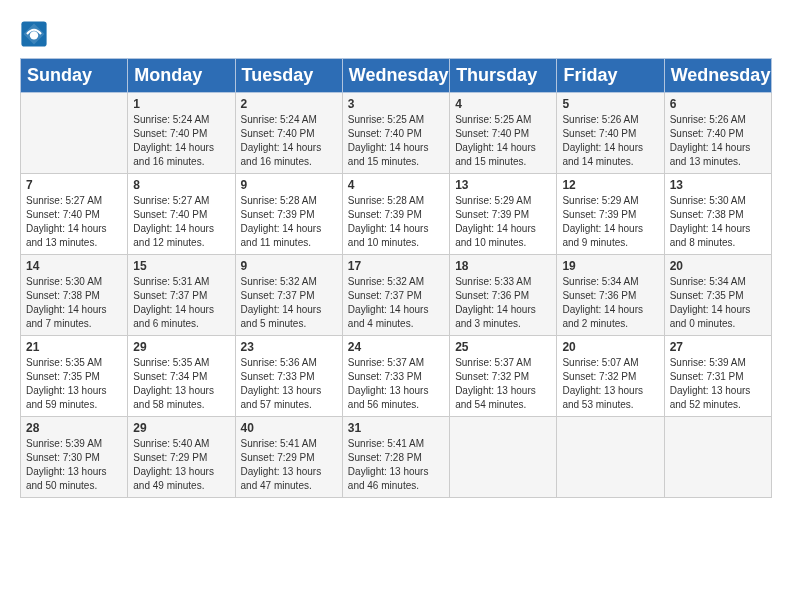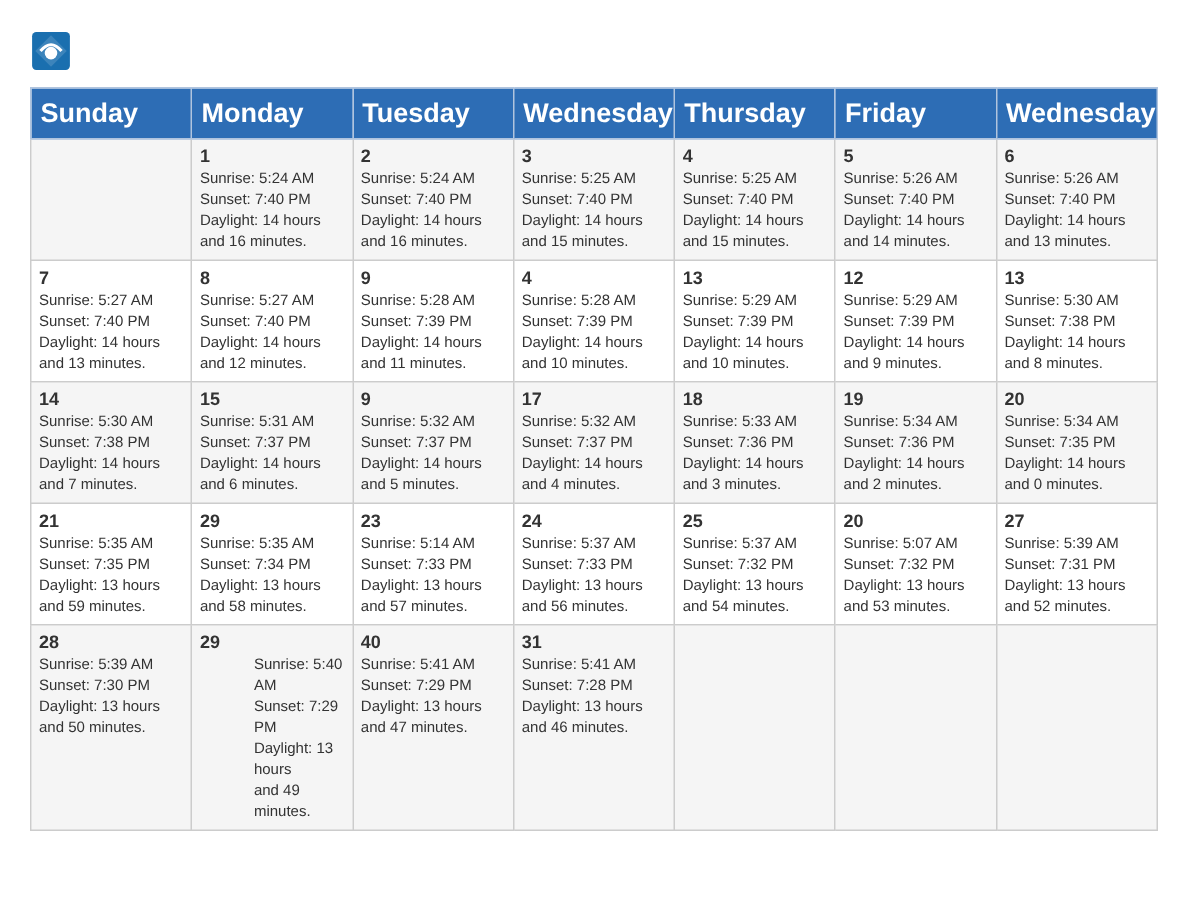--- a/index.html
+++ b/index.html
@@ -275,21 +275,21 @@
         </td>
         <td>
           <div class="day-number">29</div>
           <div class="day-info" style="white-space: pre-line;">Sunrise: 5:35 AM
 Sunset: 7:34 PM
 Daylight: 13 hours
 and 58 minutes.</div>
         </td>
         <td>
           <div class="day-number">23</div>
-          <div class="day-info" style="white-space: pre-line;">Sunrise: 5:14 AM
+          <div class="day-info" style="white-space: pre-line;">Sunrise: 5:36 AM
 Sunset: 7:33 PM
 Daylight: 13 hours
 and 57 minutes.</div>
         </td>
         <td>
           <div class="day-number">24</div>
           <div class="day-info" style="white-space: pre-line;">Sunrise: 5:37 AM
 Sunset: 7:33 PM
 Daylight: 13 hours
 and 56 minutes.</div>
@@ -319,21 +319,21 @@
       <tr>
         <td>
           <div class="day-number">28</div>
           <div class="day-info" style="white-space: pre-line;">Sunrise: 5:39 AM
 Sunset: 7:30 PM
 Daylight: 13 hours
 and 50 minutes.</div>
         </td>
         <td>
           <div class="day-number">29</div>
-          <div class="day-info" style="white-space: pre-line; margin-left: 36px;">Sunrise: 5:40 AM
+          <div class="day-info" style="white-space: pre-line;">Sunrise: 5:40 AM
 Sunset: 7:29 PM
 Daylight: 13 hours
 and 49 minutes.</div>
         </td>
         <td>
           <div class="day-number">40</div>
           <div class="day-info" style="white-space: pre-line;">Sunrise: 5:41 AM
 Sunset: 7:29 PM
 Daylight: 13 hours
 and 47 minutes.</div>

